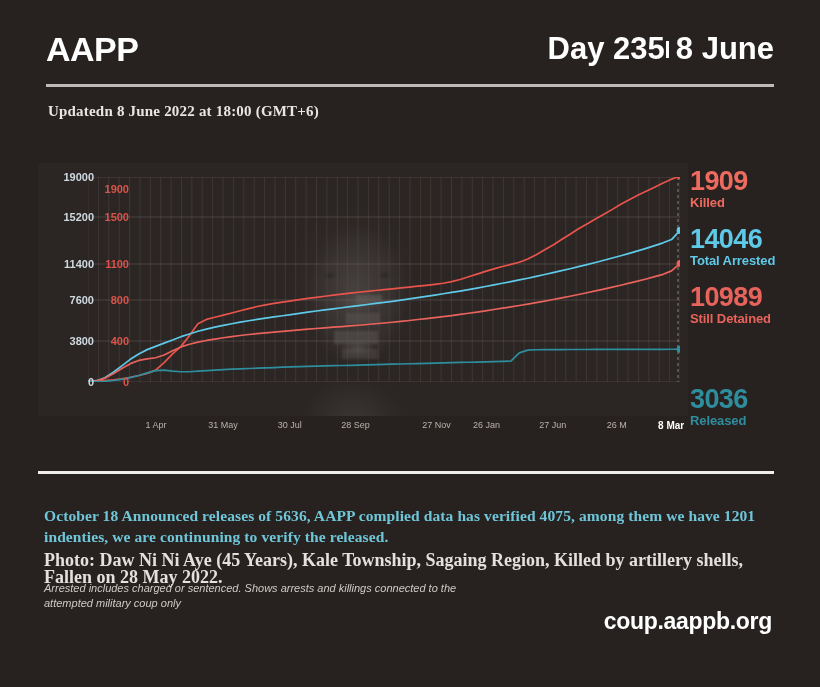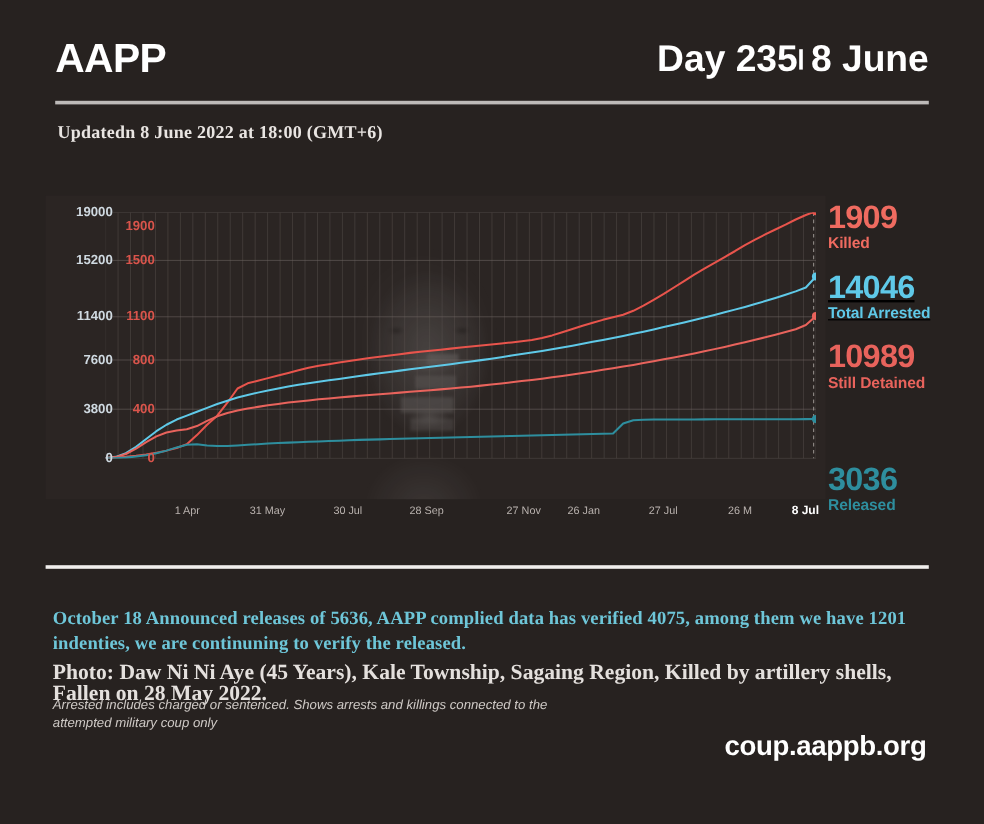--- a/index.html
+++ b/index.html
@@ -245,31 +245,31 @@
       <div class="ytick right" style="top: 377px;">0</div>
     </div>
 
   <div id="xticks">
       <div class="xtick" style="left: 126.08px; top: 420px;">1 Apr</div>
       <div class="xtick" style="left: 192.976px; top: 420px;">31 May</div>
       <div class="xtick" style="left: 259.872px; top: 420px;">30 Jul</div>
       <div class="xtick" style="left: 325.584px; top: 420px;">28 Sep</div>
       <div class="xtick" style="left: 390.704px; top: 420px; text-align: right;">27 Nov</div>
       <div class="xtick" style="left: 456.416px; top: 420px;">26 Jan</div>
-      <div class="xtick" style="left: 522.72px; top: 420px;">27 Jul</div>
+      <div class="xtick" style="left: 522.72px; top: 420px;">27 Jun</div>
       <div class="xtick" style="left: 586.656px; top: 420px;">26 M</div>
-      <div class="xtick last" style="left: 641.12px; top: 420px;">8 Jul</div>
+      <div class="xtick last" style="left: 641.12px; top: 420px;">8 Mar</div>
     </div>
 
   <div class="callouts" id="callouts">
       <div class="callout c-killed" style="position: absolute; top: 0px; left: 0px;">
         <div class="num">1909</div>
         <div class="cap">Killed</div>
       </div>
-      <div class="callout c-arrested" style="position: absolute; top: 58px; left: 0px; text-decoration: underline;">
+      <div class="callout c-arrested" style="position: absolute; top: 58px; left: 0px;">
         <div class="num">14046</div>
         <div class="cap">Total Arrested</div>
       </div>
       <div class="callout c-detained" style="position: absolute; top: 116px; left: 0px;">
         <div class="num">10989</div>
         <div class="cap">Still Detained</div>
       </div>
       <div class="callout c-released" style="position: absolute; top: 174px; left: 0px; margin-top: 44px;">
         <div class="num">3036</div>
         <div class="cap">Released</div>

